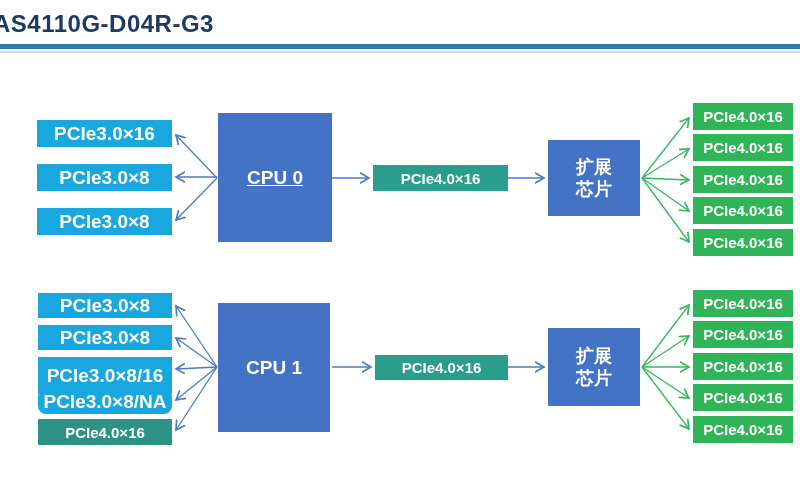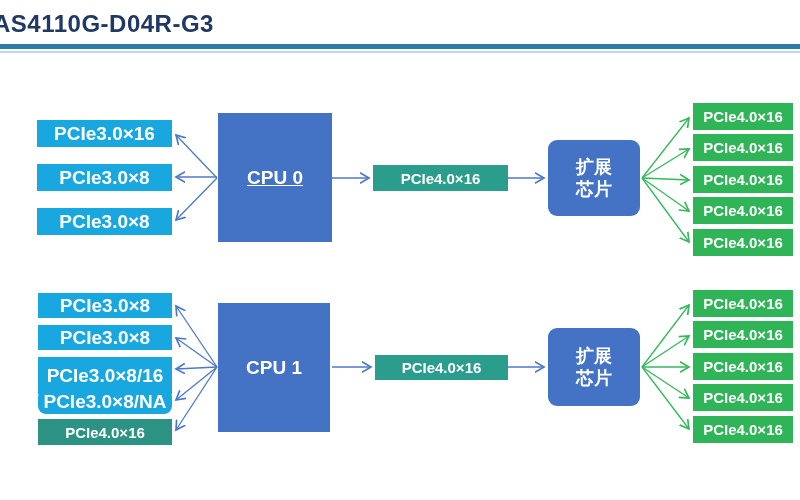--- a/index.html
+++ b/index.html
@@ -16,21 +16,21 @@
   .rule-light{position:absolute;left:0;top:51px;width:800px;height:2px;background:#BDD7EE;}
 
   
   .node{position:absolute;display:flex;align-items:center;justify-content:center;
         color:#ffffff;font-weight:bold;box-sizing:border-box;text-align:center;}
   .cyan{background:#19A7E0;font-size:19px;}
   .royal{background:#4472C4;font-size:19px;}
   .teal{background:#2A9D8C;font-size:15px;}
   .teal-dark{background:#2C9284;font-size:15px;}
   .green{background:#2FB457;font-size:15px;}
-  .expander{background:#4472C4;font-size:18px;line-height:1.25;flex-direction:column;border-radius:9px;}
+  .expander{background:#4472C4;font-size:18px;line-height:1.25;flex-direction:column;}
 
   svg.arrows{position:absolute;left:0;top:0;width:800px;height:500px;pointer-events:none;}
   .aline-blue{stroke:#4C79C6;stroke-width:1.3;fill:none;}
   .aline-green{stroke:#33B85C;stroke-width:1.3;fill:none;}
 </style>
 </head>
 <body>
 
 <div class="stage">
 

